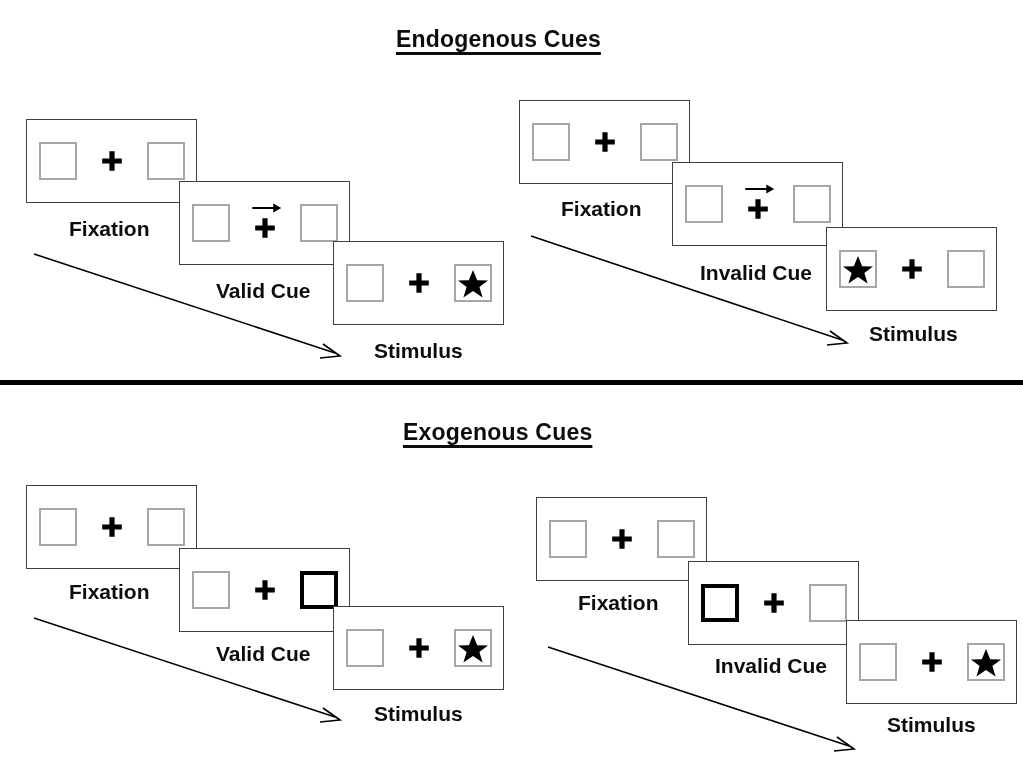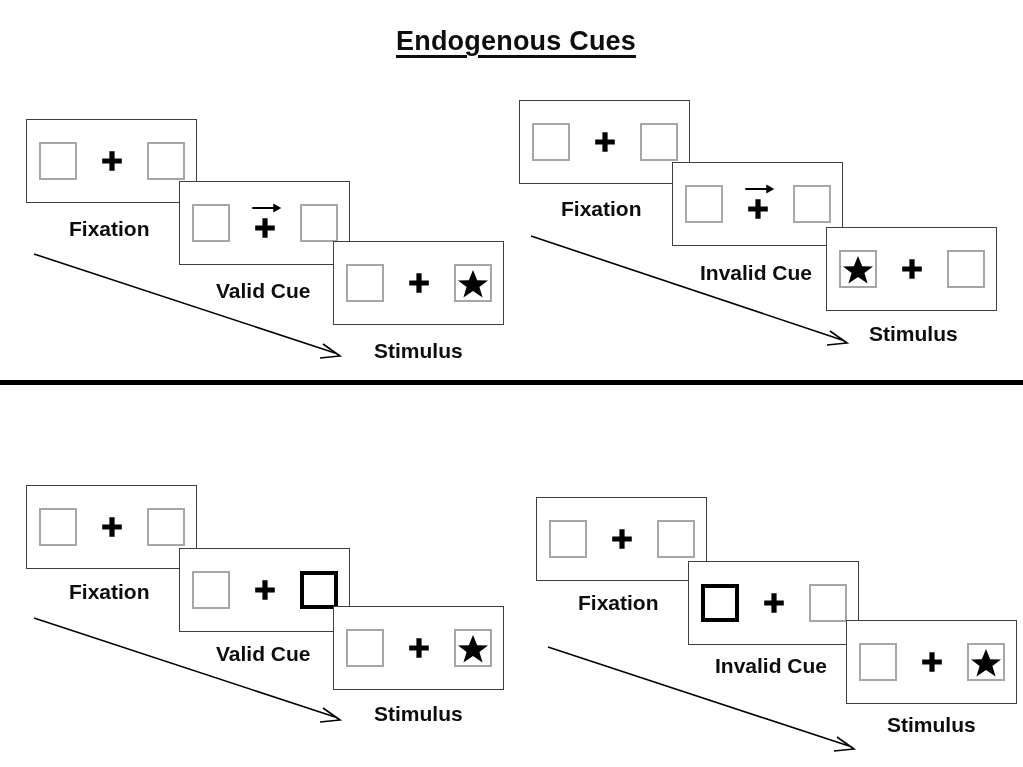--- a/index.html
+++ b/index.html
@@ -12,21 +12,21 @@
   }
   #stage {
     position: relative;
     width: 1023px;
     height: 767px;
     background: #ffffff;
     overflow: hidden;
   }
   .section-title {
     position: absolute;
-    font-size: 27px;
+    font-size: 23px;
     font-weight: bold;
     color: #0d0d0d;
     letter-spacing: 0.2px;
     white-space: nowrap;
     text-decoration: underline;
     text-underline-offset: 5px;
     text-decoration-thickness: 3px;
     text-align: center;
   }
   .panel {
@@ -210,20 +210,21 @@
   </div>
   <div class="stage-label" style="left:869px; top:322px;">Stimulus</div>
 
   <svg class="flow-arrow" style="left:527px; top:230px; width:330px; height:125px;" viewBox="0 0 330 125">
     <line x1="4" y1="6" x2="315" y2="110" stroke="#000" stroke-width="1.6"></line>
     <path d="M303 101 L320 113 L300 115" fill="none" stroke="#000" stroke-width="1.6"></path>
   </svg>
 
   <div class="divider" style="left:0px; top:380px; width:1023px; height:5px;"></div>
 
+  <div class="section-title" style="left:403px; top:419px;">Exogenous Cues</div>
 
   <div class="panel" style="left:26px; top:485px; width:171px; height:84px;">
     <div class="panel-inner">
       <div class="slot plain"></div>
       <div class="gap"></div>
       <div class="fixcell">
         <svg class="plus-svg" width="22" height="22" viewBox="0 0 22 22">
           <path d="M8.4 1.2 H13.6 V8.4 H20.8 V13.6 H13.6 V20.8 H8.4 V13.6 H1.2 V8.4 H8.4 Z" fill="#000"></path>
         </svg>
       </div>

